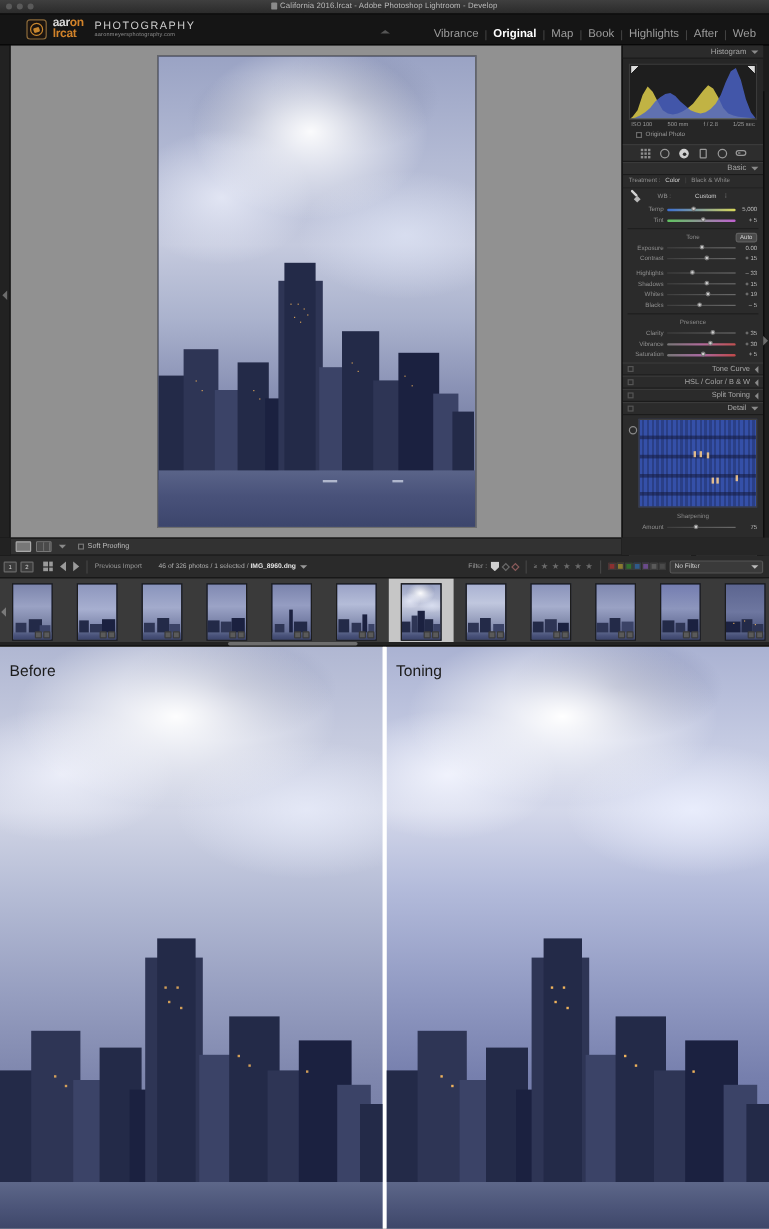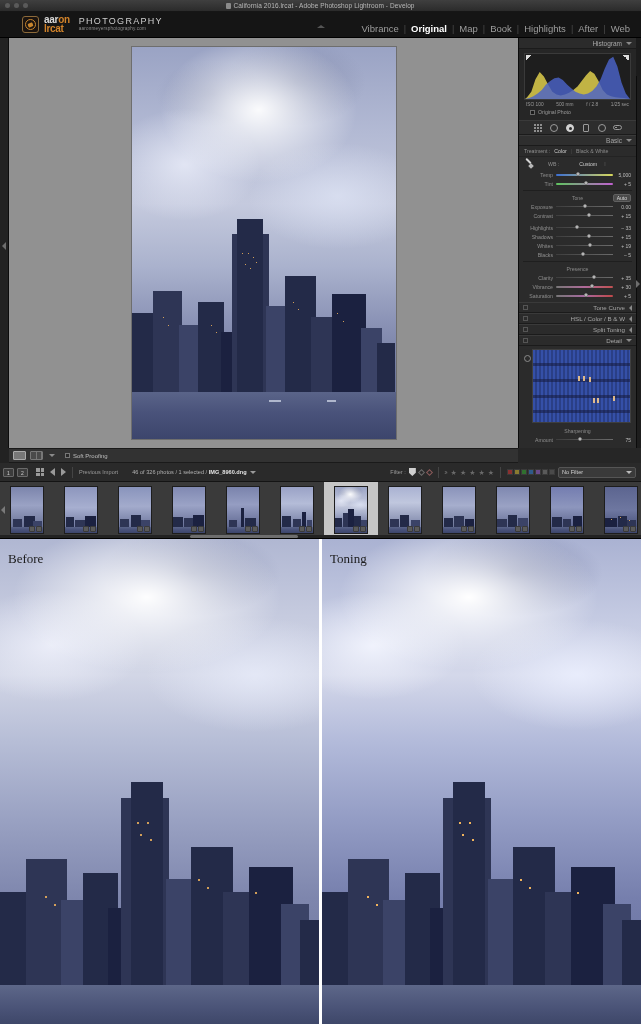--- a/index.html
+++ b/index.html
@@ -339,21 +339,21 @@
   .fsscrolltrack {
     position: absolute; left: 0; top: 535px; width: 641px; height: 3px; background: #222;
   }
 
   
   .ba { position: absolute; left: 0; top: 539px; width: 641px; height: 485px; background: #fff; display: flex; }
   .bapane { position: relative; width: 319px; height: 485px; overflow: hidden; }
   .bapane + .bapane { margin-left: 3px; width: 319px; }
   .balabel {
     position: absolute; left: 8px; top: 12px; font-size: 13px; color: #1b1b1b; z-index: 5;
-    font-family: Liberation Serif, serif;
+    font-family: Liberation Sans, sans-serif;
   }
   .ba-sky {
     position: absolute; inset: 0;
     background:
       radial-gradient(ellipse 70% 26% at 46% 12%, rgba(255,255,255,.98) 0%, rgba(255,255,255,0) 60%),
       radial-gradient(ellipse 46% 18% at 16% 22%, rgba(240,242,252,.85) 0%, rgba(240,242,252,0) 64%),
       radial-gradient(ellipse 52% 18% at 80% 28%, rgba(232,236,250,.80) 0%, rgba(232,236,250,0) 66%),
       radial-gradient(ellipse 40% 13% at 60% 7%, rgba(120,128,162,.50) 0%, rgba(120,128,162,0) 70%),
       linear-gradient(#b0b7d2 0%, #c6cbdf 16%, #d2d6e6 28%, #b6bdd6 42%, #99a1c2 58%, #7e86ad 74%, #6a7299 100%);
   }

